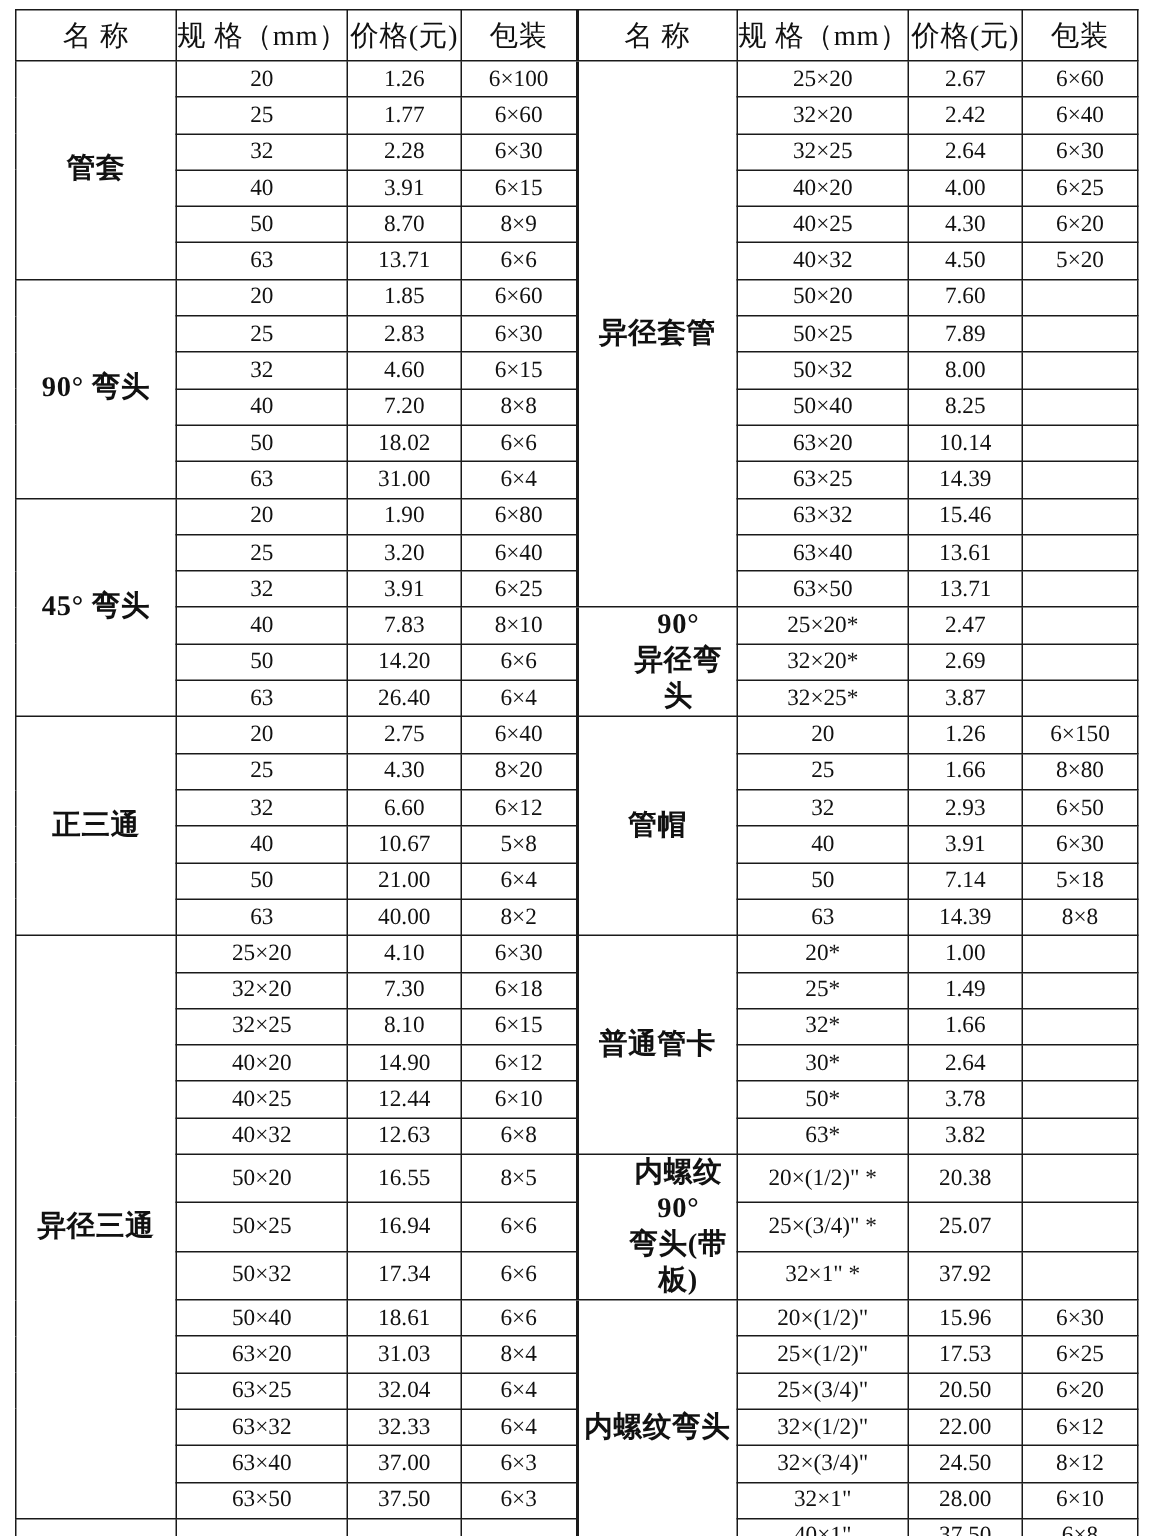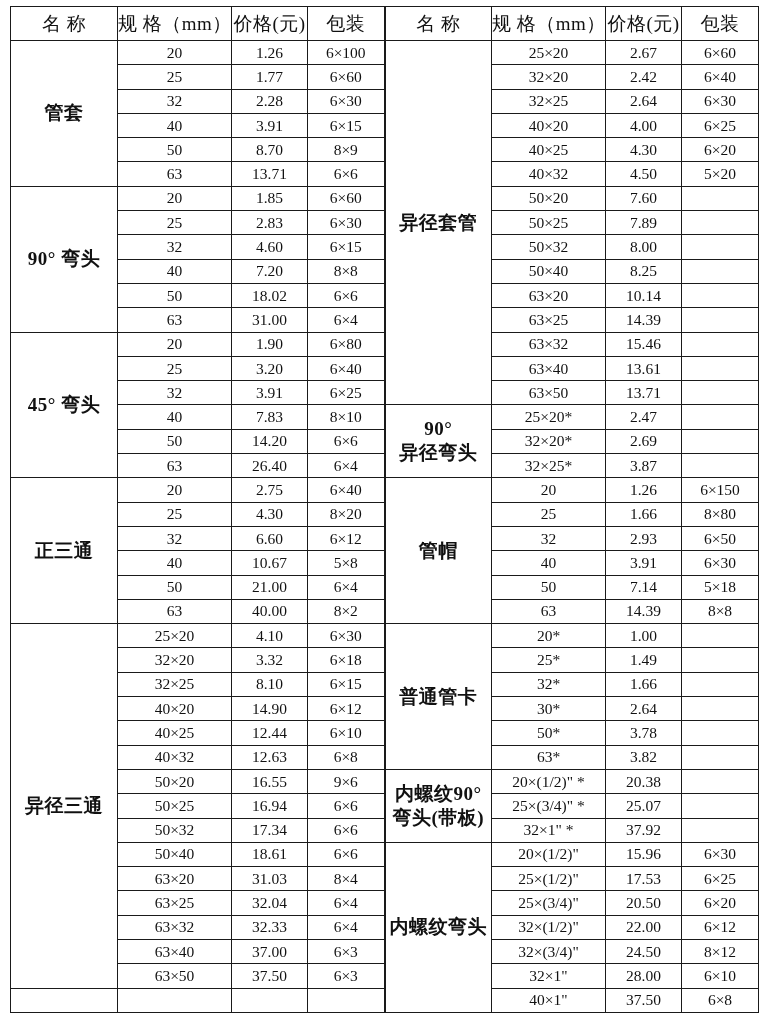--- a/index.html
+++ b/index.html
@@ -35,21 +35,21 @@
       line-height: 18px;
     }
     td.name-cell {
       font-size: 19px !important;
       line-height: 24px !important;
       white-space: normal !important;
       letter-spacing: 0.5px;
       font-weight: bold;
     }
     .sep { border-left: 2px solid #1a1a1a !important; }
-    .ttl { display: block; }
+    .ttl { display: block; margin-left: 28px; }
   </style>
 </head>
 <body>
 
 <div class="page">
   <table class="price-table">
     <colgroup>
       <col style="width:107px">
         <col style="width:114px">
         <col style="width:76px">
@@ -279,21 +279,21 @@
           <td>25×20</td>
           <td>4.10</td>
           <td>6×30</td>
           <td class="name-cell sep" rowspan="6"><span>普通管卡</span></td>
           <td>20*</td>
           <td>1.00</td>
           <td></td>
         </tr>
         <tr>
           <td>32×20</td>
-          <td>3.32</td>
+          <td>7.30</td>
           <td>6×18</td>
           <td>25*</td>
           <td>1.49</td>
           <td></td>
         </tr>
         <tr>
           <td>32×25</td>
           <td>8.10</td>
           <td>6×15</td>
           <td>32*</td>
@@ -320,21 +320,21 @@
           <td>40×32</td>
           <td>12.63</td>
           <td>6×8</td>
           <td>63*</td>
           <td>3.82</td>
           <td></td>
         </tr>
         <tr>
           <td>50×20</td>
           <td>16.55</td>
-          <td>9×6</td>
+          <td>8×5</td>
           <td class="name-cell sep" rowspan="3">
             <span class="ttl">内螺纹90°</span>
             <span class="ttl">弯头(带板)</span>
           </td>
           <td>20×(1/2)" *</td>
           <td>20.38</td>
           <td></td>
         </tr>
         <tr>
           <td>50×25</td>

